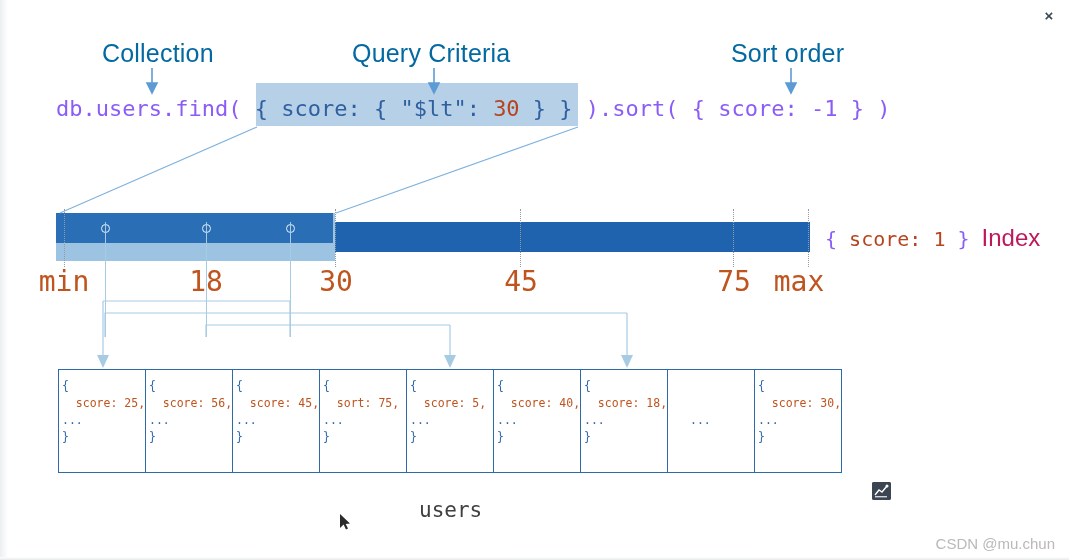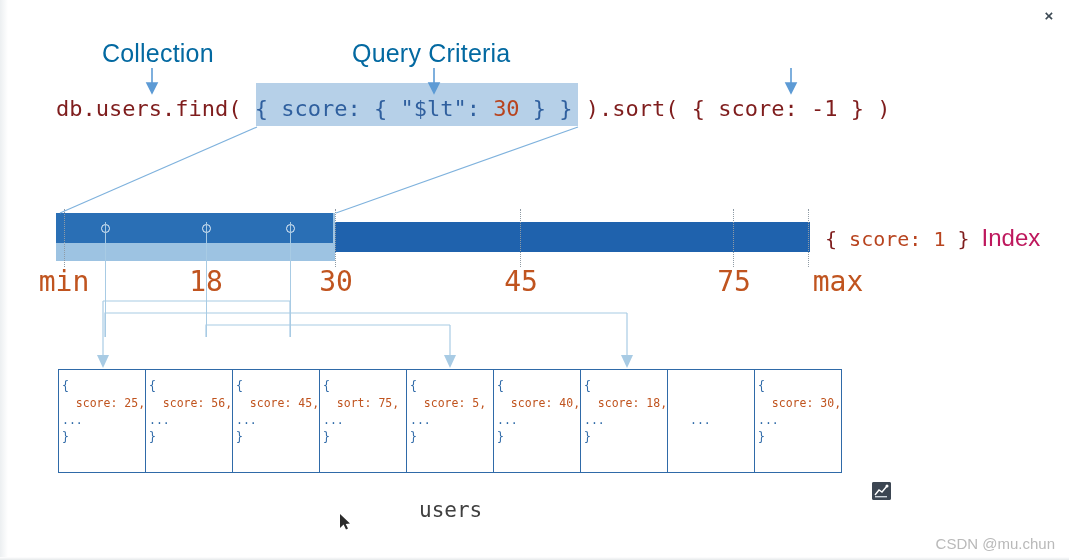--- a/index.html
+++ b/index.html
@@ -46,21 +46,21 @@
   
   #query-line{
     position:absolute;left:56px;top:96px;
     font-family:"DejaVu Sans Mono", monospace;
     font-size:22px;
     white-space:pre;
     color:#1b3a66;
     letter-spacing:0px;
   }
   #query-line span{display:inline;}
-  .tok-dark{color:#7f1d1d;}
+  .tok-dark{color:#8b5cf6;}
   .tok-blue{color:#2f5f9e;}
   .tok-orange{color:#b8441f;}
   #query-hl{
     position:absolute;left:256px;top:83px;width:322px;height:43px;
     background:#b6d0e8;
   }
 
   
   #bar-wrap{position:absolute;left:58px;top:222px;width:752px;height:30px;}
   #bar-main{
@@ -167,20 +167,21 @@
 </style>
 </head>
 <body>
 
 <div id="stage">
 
   <div class="close-btn">×</div>
 
   <div class="anno" id="anno-collection">Collection</div>
   <div class="anno" id="anno-query">Query Criteria</div>
+  <div class="anno" id="anno-sort">Sort order</div>
 
   <div id="query-hl"></div>
 
   <div id="query-line"><span class="tok-dark">db.users.find( </span><span class="tok-blue">{ </span><span class="tok-blue">score: { </span><span class="tok-blue">"$lt": </span><span class="tok-orange">30</span><span class="tok-blue"> } }</span><span class="tok-dark"> ).sort( { score: -1 } )</span></div>
 
   <div id="bar-wrap">
     <div id="bar-main"></div>
     <div id="bar-highlight">
       <div id="bar-highlight-core"></div>
     </div>
@@ -203,21 +204,21 @@
     <div class="tick-solid" style="left:47px"></div>
     <div class="tick-solid" style="left:148px"></div>
     <div class="tick-solid" style="left:232px"></div>
   </div>
 
   <div class="axis-label" style="left:64px">min</div>
   <div class="axis-label" style="left:206px">18</div>
   <div class="axis-label" style="left:336px">30</div>
   <div class="axis-label" style="left:521px">45</div>
   <div class="axis-label" style="left:734px">75</div>
-  <div class="axis-label" style="left:838px">max</div>
+  <div class="axis-label" style="left:799px">max</div>
 
   <div id="index-caption"><span class="tok-dark">{ </span><span class="tok-orange">score: </span><span class="tok-orange">1</span><span class="tok-dark"> }</span> <span class="word">Index</span></div>
 
   <div id="docs">
     <div class="doc">
         <pre>{
 <em>  score: 25,</em>
 ...
 }</pre>
       </div>

